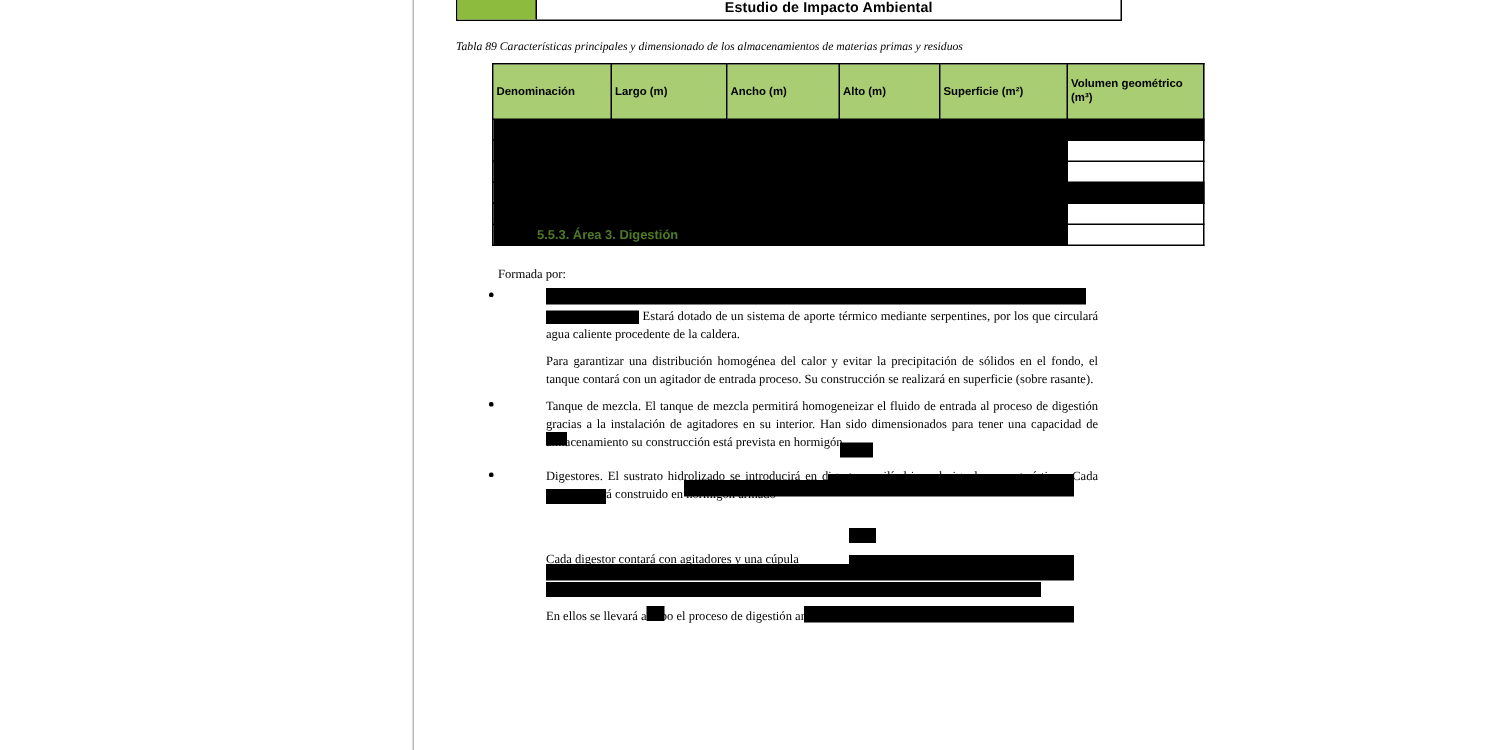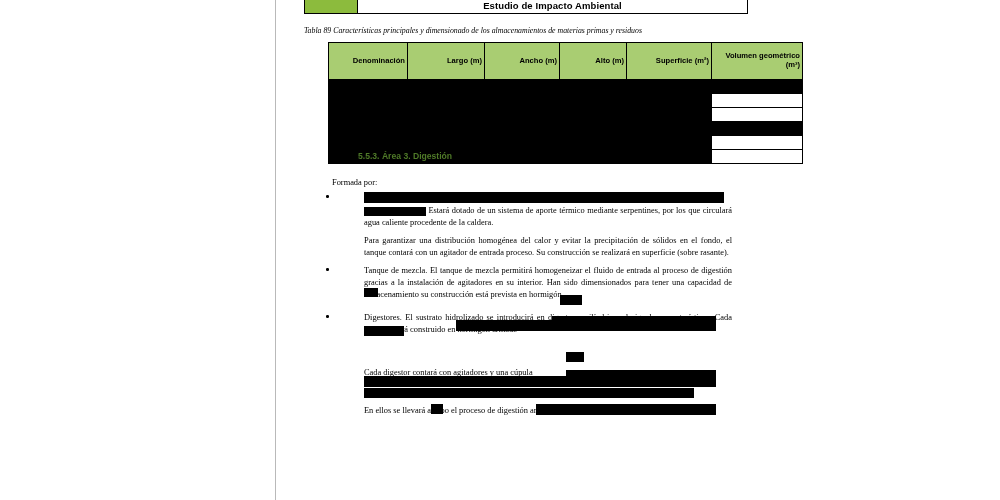--- a/index.html
+++ b/index.html
@@ -92,21 +92,21 @@
     border-collapse: collapse;
     table-layout: fixed;
   }
   .data-table th {
     background: #a9cd72;
     border: 1px solid #000;
     font-size: 7.6px;
     font-weight: bold;
     line-height: 1.15;
     padding: 3px 2px;
-    text-align: right;
+    text-align: left;
     height: 30px;
     vertical-align: middle;
   }
   .data-table td {
     border: 1px solid #000;
     height: 13px;
     padding: 0;
   }
   .redact-cell {
     background: #000;

